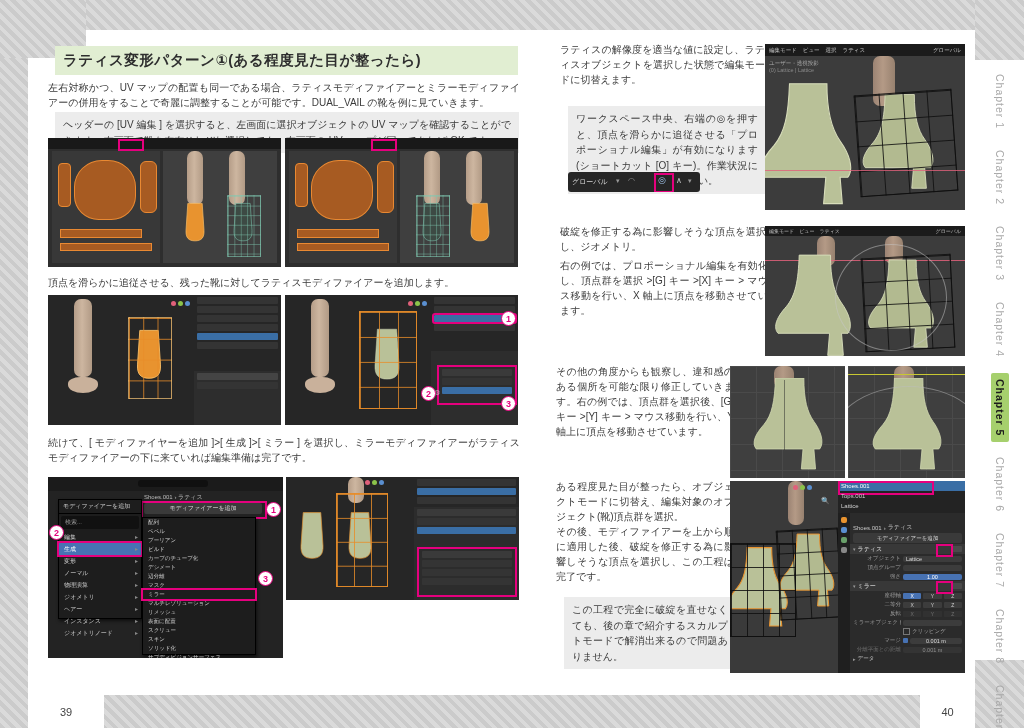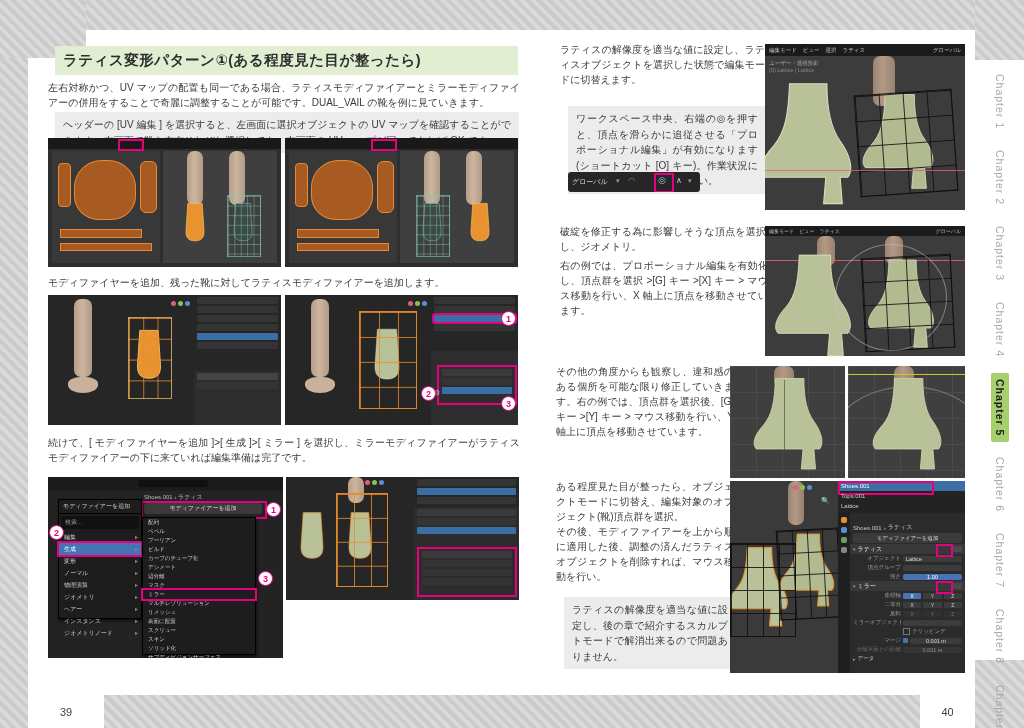--- a/index.html
+++ b/index.html
@@ -156,21 +156,21 @@
     <svg class="boots-svg" style="left:14px;top:40px;width:36px;height:68px">
         <use href="#boot-front" fill="#3d4a44" stroke="#7ec8b0" stroke-width="1.5"></use>
       </svg>
     <div class="cage" style="left:16px;top:44px;width:32px;height:60px;border-color:rgba(126,200,176,.6);background-image:linear-gradient(rgba(126,200,176,.45) 1px,transparent 1px),linear-gradient(90deg,rgba(126,200,176,.45) 1px,transparent 1px);background-size:20% 16%"></div>
     <svg class="boots-svg" style="left:62px;top:40px;width:36px;height:68px">
         <use href="#boot-front" fill="#e8932f" stroke="#f7bb63" stroke-width="2"></use>
       </svg>
   </div>
 </div>
 
-<div class="para" style="left:48px;top:275px;width:472px">モディファイヤーを追加、残った靴に対してラティスモディファイアーを追加します。</div>
+<div class="para" style="left:48px;top:275px;width:472px">頂点を滑らかに追従させる、残った靴に対してラティスモディファイアーを追加します。</div>
 
 <div class="shot" style="left:48px;top:295px;width:233px;height:130px">
   <div class="panel vpgrid" style="left:0;top:0;width:146px;height:130px">
     <div class="leg" style="left:26px;top:4px;width:18px;height:78px"></div>
     <div class="foot" style="left:20px;top:82px;width:30px;height:16px"></div>
     <svg class="boots-svg" style="left:78px;top:18px;width:46px;height:90px">
         <use href="#boot-front" fill="#e8932f" stroke="#f7bb63" stroke-width="2"></use>
       </svg>
     <div class="cage orange" style="left:80px;top:22px;width:42px;height:80px;border-color:rgba(250,200,120,.7)"></div>
     <div class="gizmo" style="right:4px;top:6px">
@@ -326,22 +326,22 @@
   <span style="position:absolute;left:90px;top:3px;font-size:9px;color:#9ec2e8">◎</span>
   <div class="pinkbox" style="left:86px;top:1px;width:16px;height:16px"></div>
   <span style="position:absolute;left:108px;top:4px;font-size:8px;color:#ccc">∧</span>
   <span style="position:absolute;left:120px;top:5px;font-size:7px;color:#999">▾</span>
 </div>
 
 <div class="para" style="left:560px;top:224px;width:206px">破綻を修正する為に影響しそうな頂点を選択し、ジオメトリ。</div>
 <div class="para" style="left:560px;top:258px;width:208px">右の例では、プロポーショナル編集を有効化し、頂点群を選択 &gt;[G] キー &gt;[X] キー &gt; マウス移動を行い、X 軸上に頂点を移動させています。</div>
 <div class="para" style="left:556px;top:364px;width:178px">その他の角度からも観察し、違和感のある個所を可能な限り修正していきます。右の例では、頂点群を選択後、[G] キー &gt;[Y] キー &gt; マウス移動を行い、Y 軸上に頂点を移動させています。</div>
 <div class="para" style="left:556px;top:479px;width:178px">ある程度見た目が整ったら、オブジェクトモードに切替え、編集対象のオブジェクト(靴)頂点群を選択。</div>
-<div class="para" style="left:556px;top:524px;width:178px">その後、モディファイアーを上から順に適用した後、調整の済んだラティスオブジェクトを削除すれば、マウス移動を行い。</div>
-<div class="note" style="left:564px;top:597px;width:172px">ラティスの解像度を適当な値に設定し、後の章で紹介するスカルプトモードで解消出来るので問題ありません。</div>
+<div class="para" style="left:556px;top:524px;width:178px">その後、モディファイアーを上から順に適用した後、破綻を修正する為に影響しそうな頂点を選択し、この工程は完了です。</div>
+<div class="note" style="left:564px;top:597px;width:172px">この工程で完全に破綻を直せなくても、後の章で紹介するスカルプトモードで解消出来るので問題ありません。</div>
 
 <div class="shot" style="left:765px;top:44px;width:200px;height:166px;background:#3c3c3c">
   <div class="bl-head" style="height:12px;background:#1b1b1b;display:flex;align-items:center;gap:6px;padding:0 4px;box-sizing:border-box">
     <span class="hdrtxt">編集モード</span>
     <span class="hdrtxt">ビュー</span>
     <span class="hdrtxt">選択</span>
     <span class="hdrtxt">ラティス</span>
     <span class="hdrtxt" style="margin-left:auto">グローバル</span>
   </div>
   <div style="position:absolute;left:4px;top:16px">

